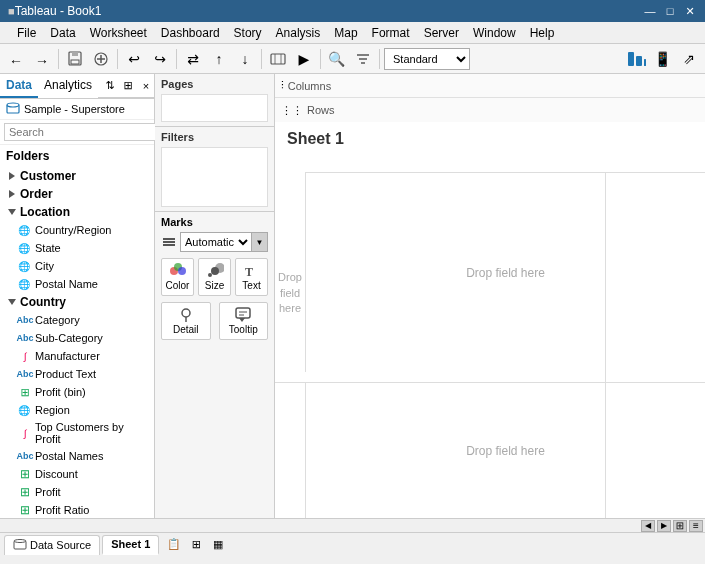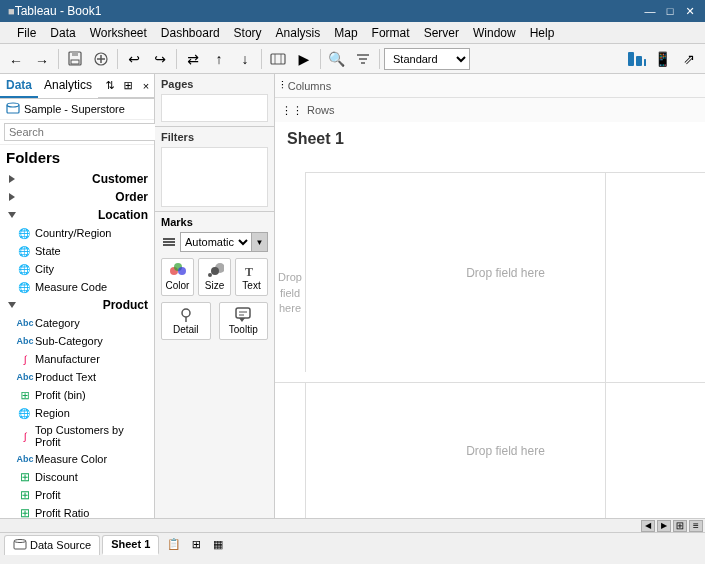--- a/index.html
+++ b/index.html
@@ -32,25 +32,25 @@
     .left-tab.active { border-bottom-color: #1f77b4; font-weight: bold; color: #1f77b4; }
     .left-tab-icon { width: 16px; height: 16px; cursor: pointer; display: flex; align-items: center; justify-content: center; font-size: 11px; }
     
     .datasource-row { display: flex; align-items: center; padding: 3px 6px; font-size: 11px; border-bottom: 1px solid #eee; }
     .datasource-icon { width: 14px; height: 14px; margin-right: 4px; }
     
     .search-row { display: flex; align-items: center; padding: 3px 4px; border-bottom: 1px solid #eee; gap: 10px; }
     .search-input { flex: 1; height: 18px; border: 1px solid #ccc; font-size: 11px; padding: 1px 4px; }
     .search-icon-btn { width: 18px; height: 18px; display: flex; align-items: center; justify-content: center; cursor: pointer; font-size: 11px; }
     
-    .folders-label { padding: 4px 6px; font-size: 15px; font-weight: bold; }
+    .folders-label { padding: 4px 6px; font-size: 12px; font-weight: bold; }
     
     .field-list { overflow-y: auto; flex: 1; }
     .folder-item { display: flex; align-items: center; padding: 2px 6px; cursor: pointer; font-size: 12px; }
-    .folder-item.folder { font-weight: bold; justify-content: space-between; }
+    .folder-item.folder { font-weight: bold; }
     .folder-chevron { width: 12px; height: 12px; display: flex; align-items: center; justify-content: center; font-size: 9px; margin-right: 2px; }
     .field-icon { width: 14px; height: 14px; margin-right: 3px; display: flex; align-items: center; justify-content: center; font-size: 10px; flex-shrink: 0; }
     .field-icon.abc { color: #1f77b4; font-weight: bold; font-size: 9px; }
     .field-icon.measure { color: #17a858; font-size: 12px; }
     .field-icon.geo { color: #1f77b4; }
     .field-icon.calc { color: #f0a; }
     .field-item { display: flex; align-items: center; padding: 2px 6px 2px 18px; cursor: pointer; font-size: 11px; }
     
     
     .center-panel { width: 120px; background: #f5f5f5; border-right: 1px solid #ccc; display: flex; flex-direction: column; flex-shrink: 0; }
@@ -238,28 +238,28 @@
       <div class="field-item">
         <span class="field-icon geo">🌐</span>
         <span>State</span>
       </div>
       <div class="field-item">
         <span class="field-icon geo">🌐</span>
         <span>City</span>
       </div>
       <div class="field-item">
         <span class="field-icon geo">🌐</span>
-        <span>Measure Code</span>
+        <span>Postal Name</span>
       </div>
 
       <div class="folder-item folder">
         <span class="folder-chevron">
             <span class="tri-down"></span>
           </span>
-        <span>Product</span>
+        <span>Country</span>
       </div>
       <div class="field-item">
         <span class="field-icon abc">Abc</span>
         <span>Category</span>
       </div>
       <div class="field-item">
         <span class="field-icon abc">Abc</span>
         <span>Sub-Category</span>
       </div>
       <div class="field-item">
@@ -278,21 +278,21 @@
       <div class="field-item">
         <span class="field-icon geo">🌐</span>
         <span>Region</span>
       </div>
       <div class="field-item">
         <span class="field-icon calc" style="color:#e05; font-style:italic; font-size:10px;">∫</span>
         <span>Top Customers by Profit</span>
       </div>
       <div class="field-item">
         <span class="field-icon abc">Abc</span>
-        <span>Measure Color</span>
+        <span>Postal Names</span>
       </div>
 
       <div class="field-item">
         <span class="field-icon measure" style="color:#17a858;">⊞</span>
         <span>Discount</span>
       </div>
       <div class="field-item">
         <span class="field-icon measure" style="color:#17a858;">⊞</span>
         <span>Profit</span>
       </div>

